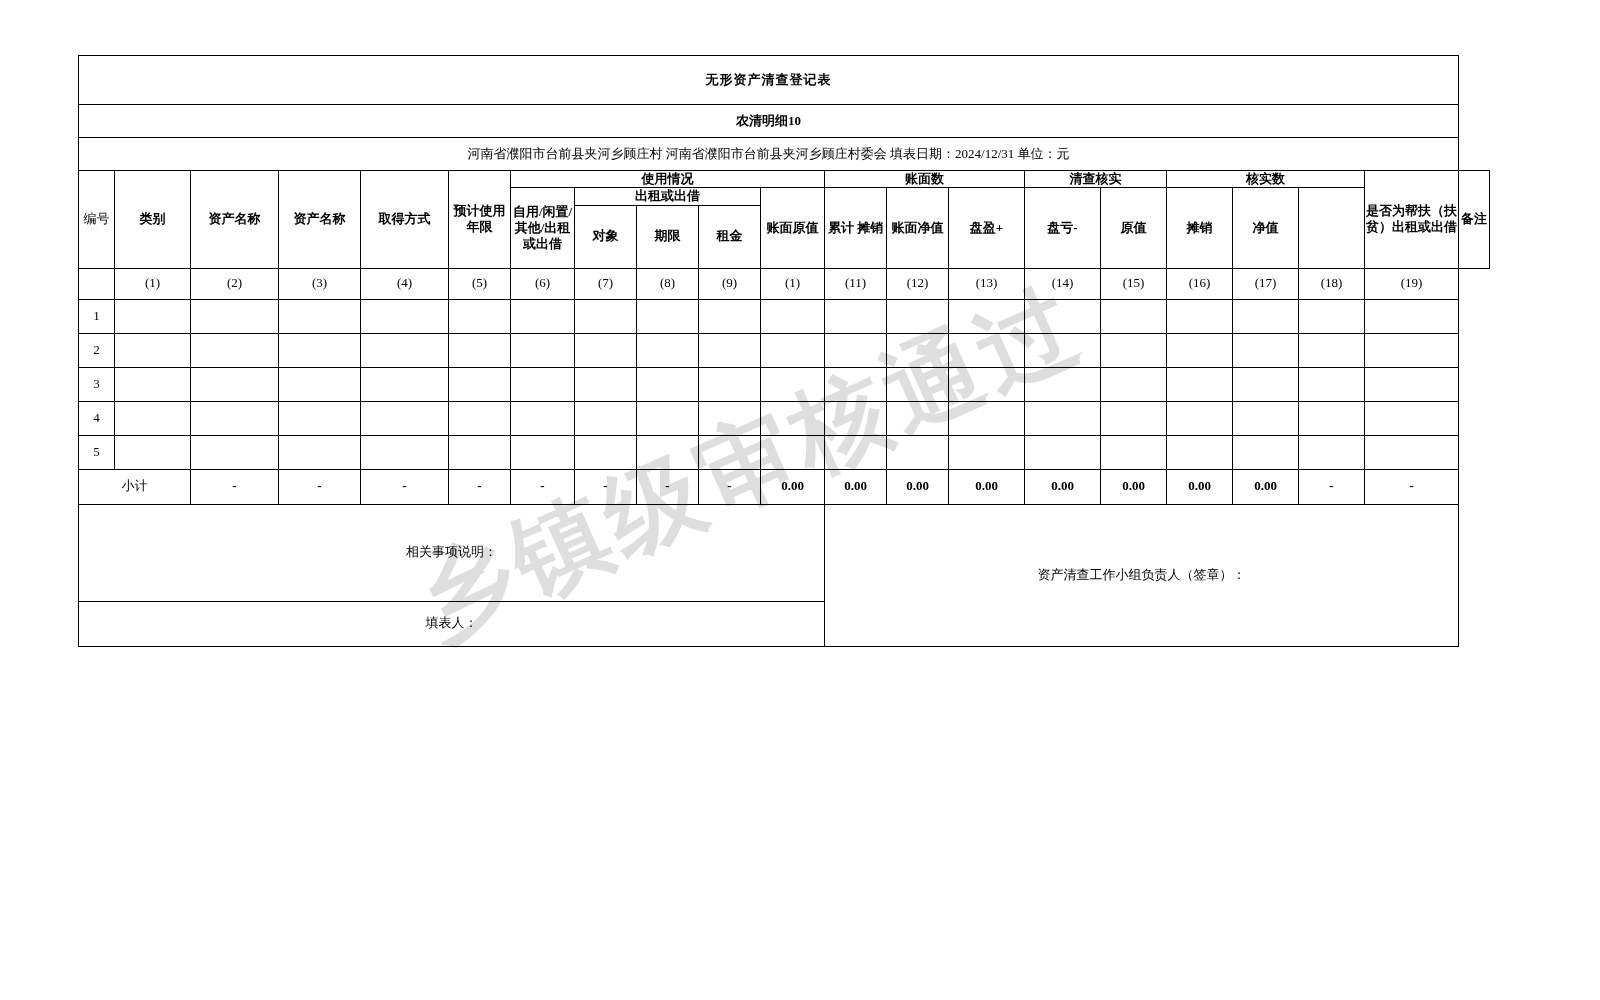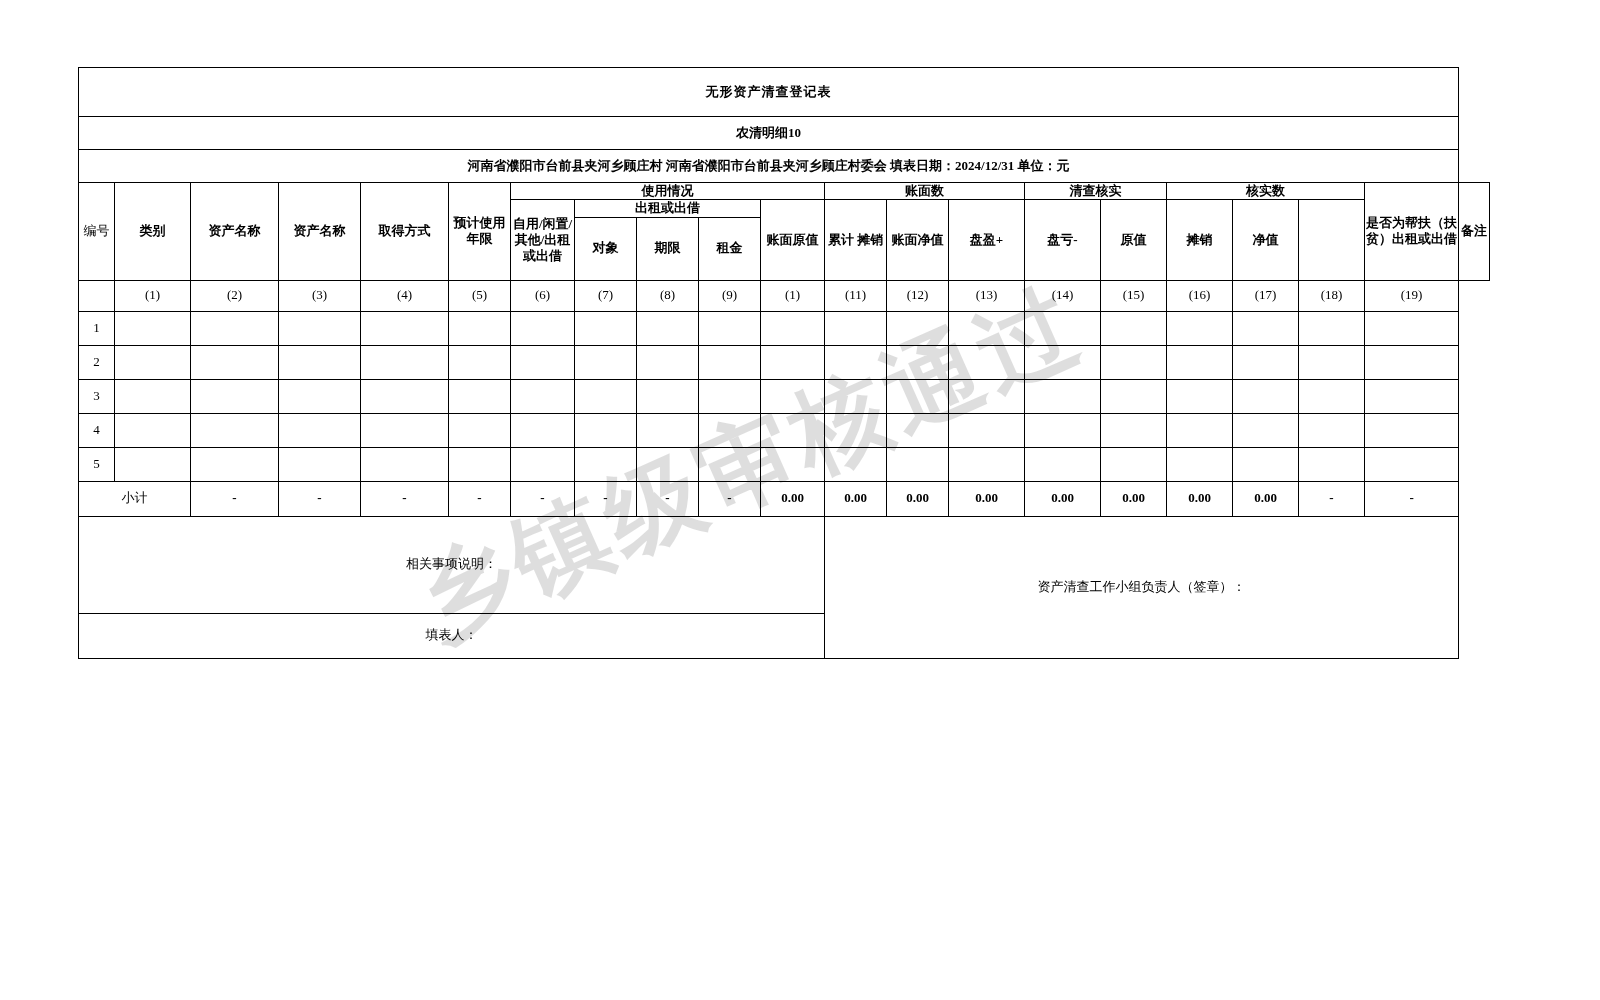--- a/index.html
+++ b/index.html
@@ -13,21 +13,20 @@
     font-family: "Liberation Serif", "DejaVu Serif", serif;
     color: #000000;
     position: relative;
     overflow: hidden;
   }
   .page {
     position: absolute;
     left: 78px;
     top: 55px;
     width: 1412px;
-    margin-top: 12px;
   }
   table.sheet {
     border-collapse: collapse;
     table-layout: fixed;
     width: 1412px;
     background: transparent;
   }
   table.sheet td {
     border: 1px solid #000000;
     padding: 0;
@@ -46,21 +45,21 @@
   .code-cell {
     text-align: right;
     font-size: 13px;
     font-weight: bold;
     height: 32px;
     padding-right: 10px;
   }
   .info-cell {
     text-align: right;
     font-size: 13px;
-    font-weight: bold;
+    font-weight: normal;
     height: 32px;
     padding-right: 10px;
   }
   .hdr {
     font-weight: bold;
     font-size: 13px;
   }
   .num-row td {
     height: 30px;
     font-size: 13px;

